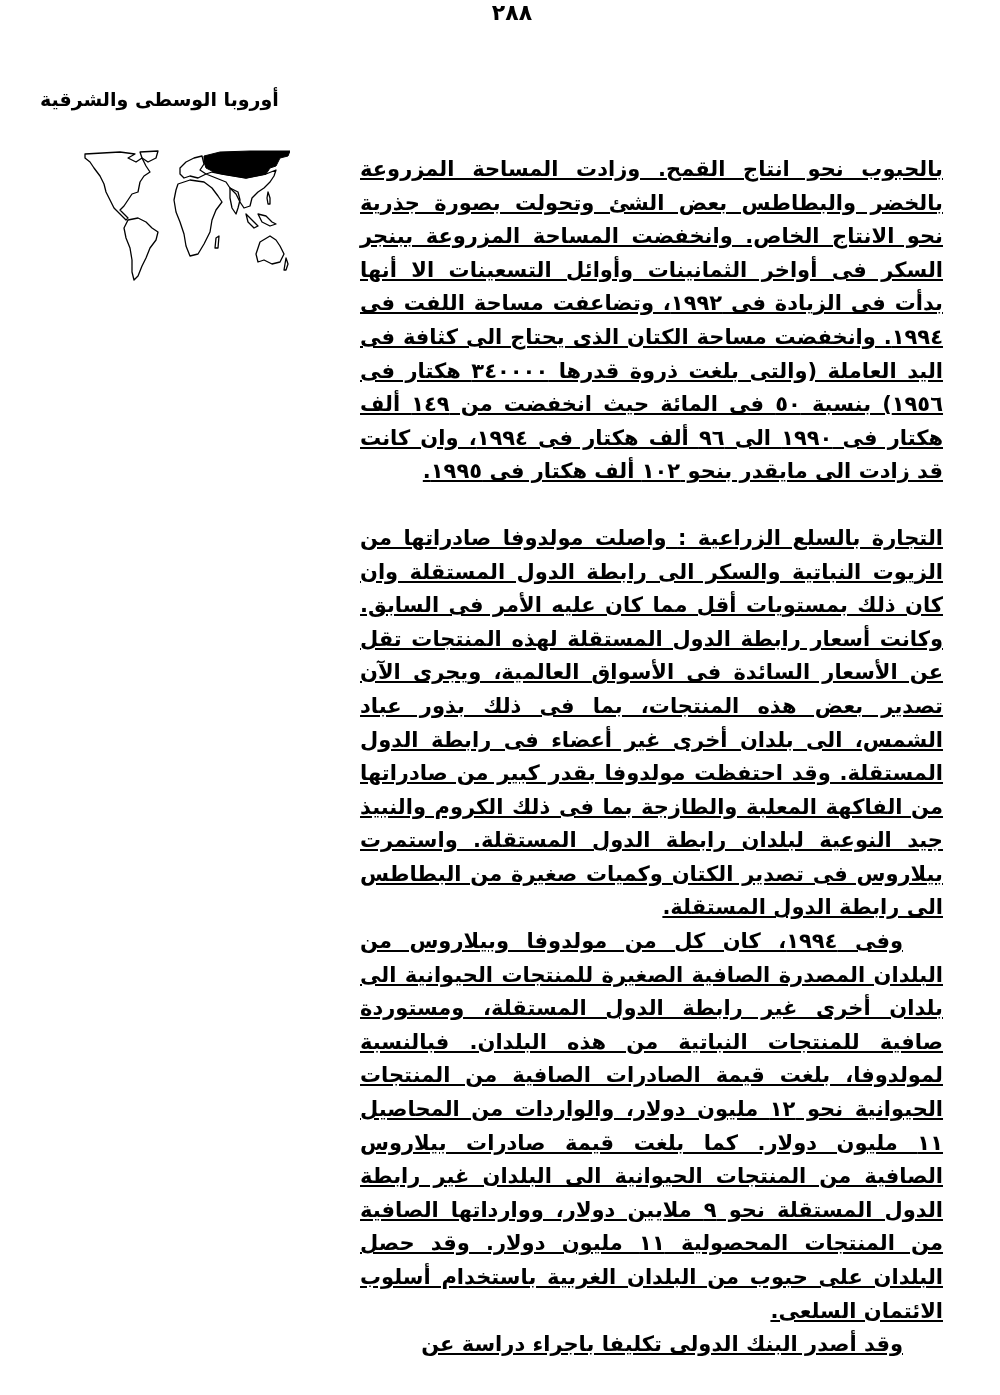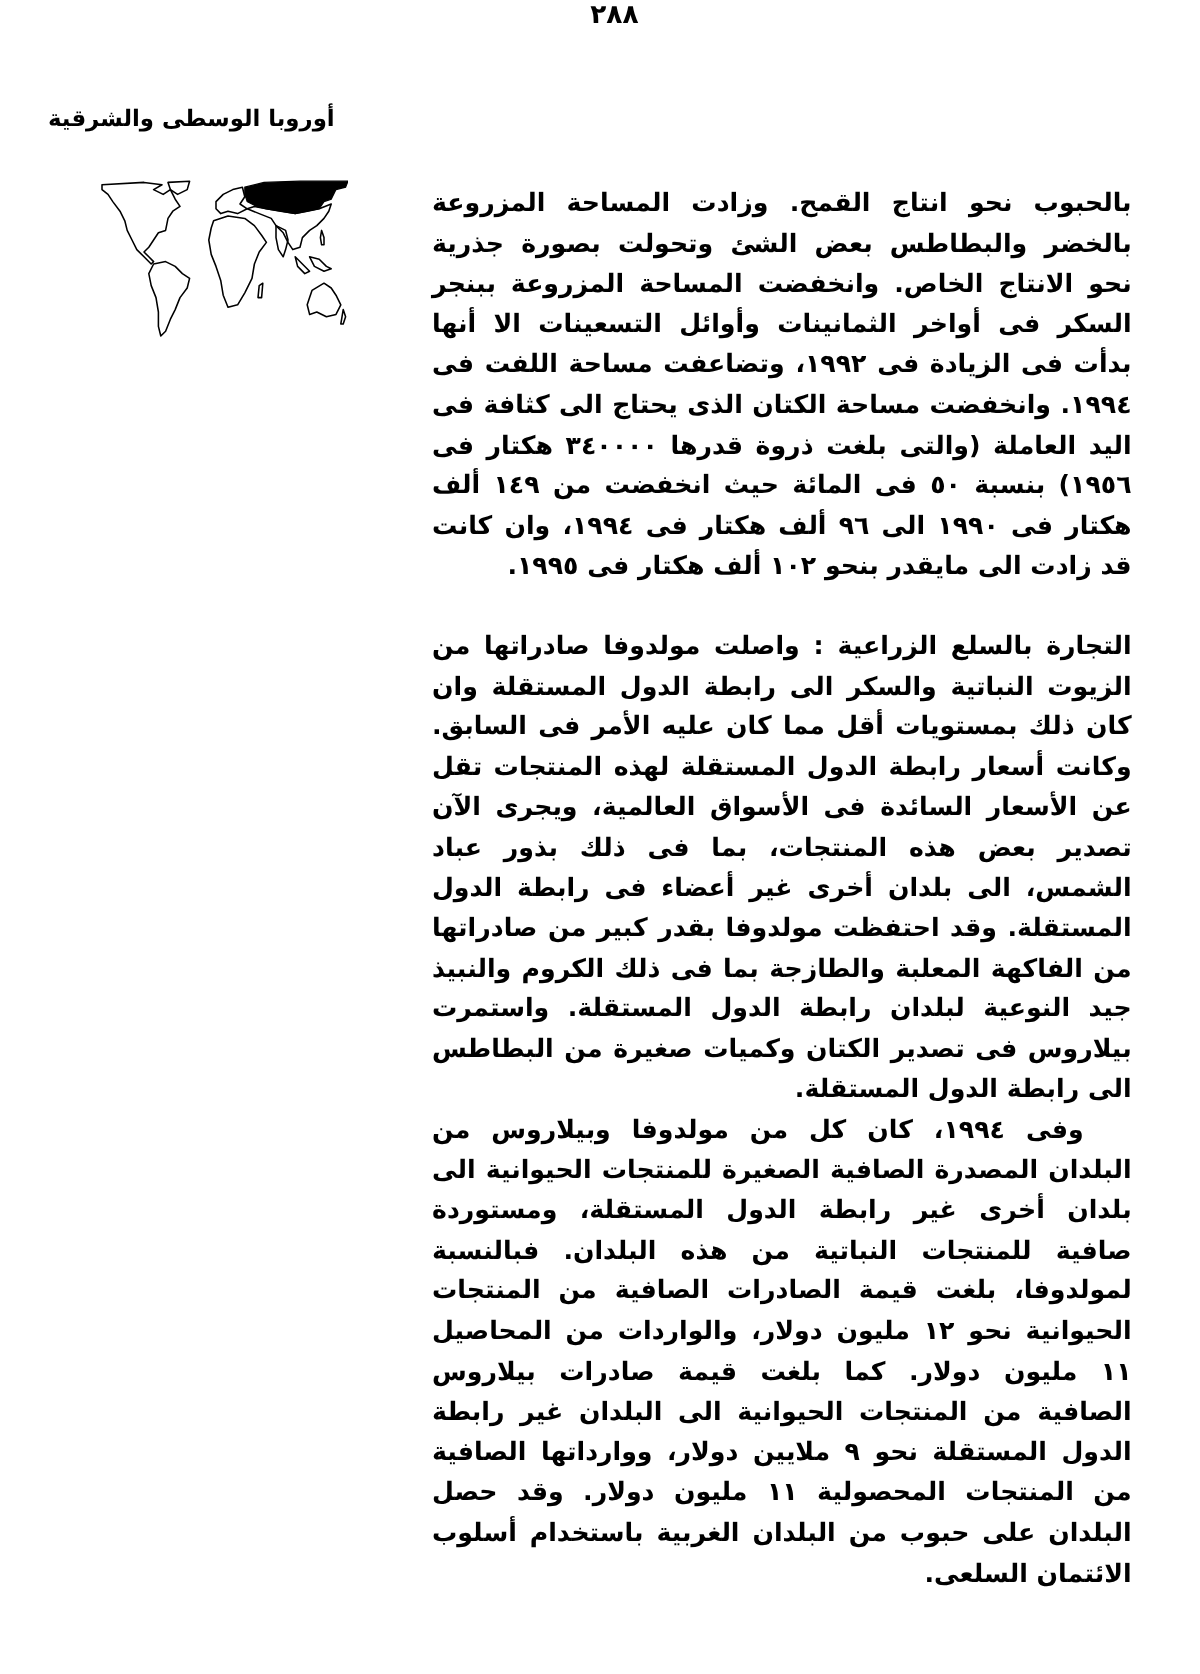--- a/index.html
+++ b/index.html
@@ -56,20 +56,21 @@
       width: 583px;
       direction: rtl;
       text-align: justify;
       text-align-last: right;
       font-size: 21px;
       font-weight: bold;
       line-height: 33.6px;
     }
     .body-text p {
       margin: 0;
+      text-decoration: underline;
     }
     .para-gap {
       height: 33px;
     }
     .indent {
       text-indent: 40px;
     }
     .section-heading {
       font-weight: 900;
     }
@@ -112,13 +113,14 @@
   </g>
 
   <path fill="#000" stroke="#000" stroke-width="1" d="M124,8 L140,4 L170,3 L210,3 L208,8 L200,10 L196,18 L190,20 L186,26 L176,28 L166,30 L154,28 L142,26 L134,24 L126,20 L124,14 Z"></path>
 </svg>
 
 <div class="body-text">
   <p>بالحبوب نحو انتاج القمح. وزادت المساحة المزروعة بالخضر والبطاطس بعض الشئ وتحولت بصورة جذرية نحو الانتاج الخاص. وانخفضت المساحة المزروعة ببنجر السكر فى أواخر الثمانينات وأوائل التسعينات الا أنها بدأت فى الزيادة فى ١٩٩٢، وتضاعفت مساحة اللفت فى ١٩٩٤. وانخفضت مساحة الكتان الذى يحتاج الى كثافة فى اليد العاملة (والتى بلغت ذروة قدرها ٣٤٠٠٠٠ هكتار فى ١٩٥٦) بنسبة ٥٠ فى المائة حيث انخفضت من ١٤٩ ألف هكتار فى ١٩٩٠ الى ٩٦ ألف هكتار فى ١٩٩٤، وان كانت قد زادت الى مايقدر بنحو ١٠٢ ألف هكتار فى ١٩٩٥.</p>
   <div class="para-gap"></div>
   <p><span class="section-heading">التجارة بالسلع الزراعية :</span><span> واصلت مولدوفا صادراتها من الزيوت النباتية والسكر الى رابطة الدول المستقلة وان كان ذلك بمستويات أقل مما كان عليه الأمر فى السابق. وكانت أسعار رابطة الدول المستقلة لهذه المنتجات تقل عن الأسعار السائدة فى الأسواق العالمية، ويجرى الآن تصدير بعض هذه المنتجات، بما فى ذلك بذور عباد الشمس، الى بلدان أخرى غير أعضاء فى رابطة الدول المستقلة. وقد احتفظت مولدوفا بقدر كبير من صادراتها من الفاكهة المعلبة والطازجة بما فى ذلك الكروم والنبيذ جيد النوعية لبلدان رابطة الدول المستقلة. واستمرت بيلاروس فى تصدير الكتان وكميات صغيرة من البطاطس الى رابطة الدول المستقلة.</span></p>
   <p class="indent">وفى ١٩٩٤، كان كل من مولدوفا وبيلاروس من البلدان المصدرة الصافية الصغيرة للمنتجات الحيوانية الى بلدان أخرى غير رابطة الدول المستقلة، ومستوردة صافية للمنتجات النباتية من هذه البلدان. فبالنسبة لمولدوفا، بلغت قيمة الصادرات الصافية من المنتجات الحيوانية نحو ١٢ مليون دولار، والواردات من المحاصيل ١١ مليون دولار. كما بلغت قيمة صادرات بيلاروس الصافية من المنتجات الحيوانية الى البلدان غير رابطة الدول المستقلة نحو ٩ ملايين دولار، ووارداتها الصافية من المنتجات المحصولية ١١ مليون دولار. وقد حصل البلدان على حبوب من البلدان الغربية باستخدام أسلوب الائتمان السلعى.</p>
+  <p class="indent">وقد أصدر البنك الدولى تكليفا باجراء دراسة عن</p>
 </div>
 
 </body></html>

